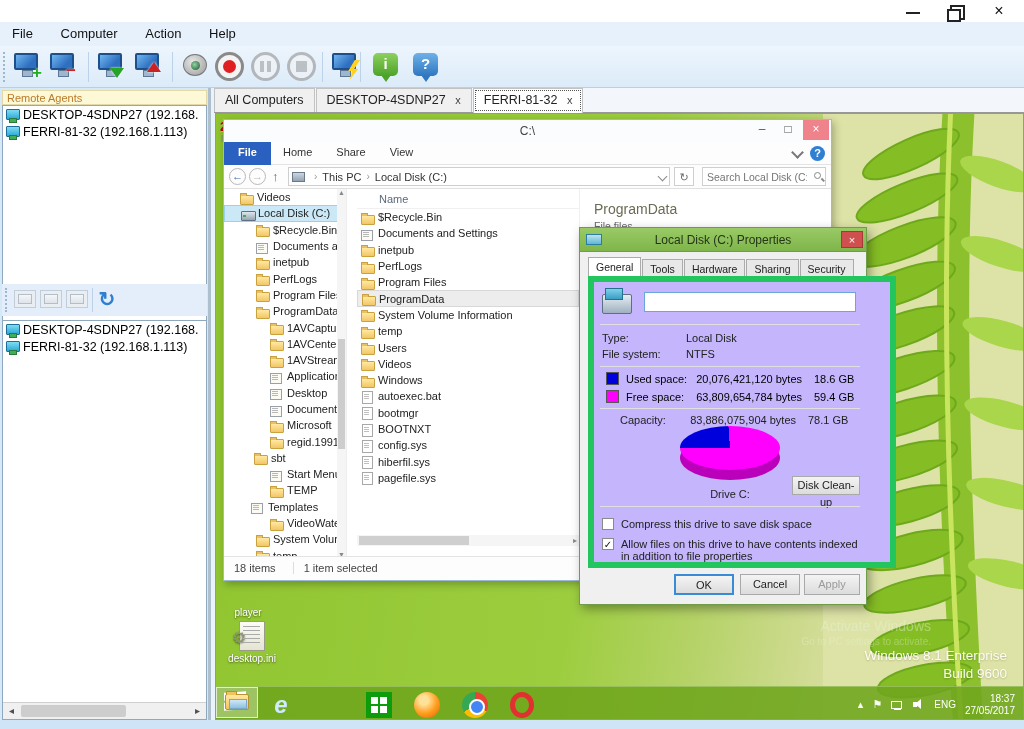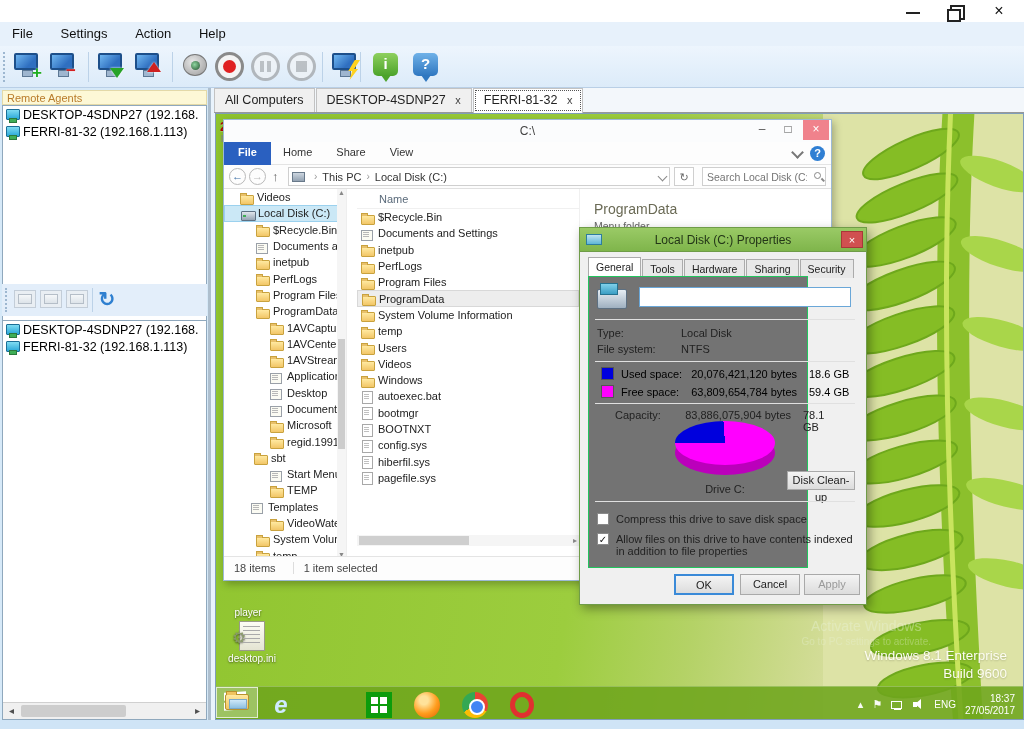--- a/index.html
+++ b/index.html
@@ -82,21 +82,21 @@
   
   .dicon { position:absolute; color:#fff; font-size:10px; text-align:center; text-shadow:0 1px 2px rgba(0,0,0,.55); cursor:pointer;margin-top:23px; }
   .di-player { left:2px; top:470px; width:60px; }
   .di-ini { left:4px; top:484px; width:64px; }
   .ini-art { position:relative; width:26px; height:30px; margin:0 auto 2px auto; background:linear-gradient(#fdfdf5,#e4e4d2); border:1px solid #9a9a88; }
   .ini-art::before { content:"⚙"; position:absolute; left:-8px; top:6px; font-size:16px; color:#8a9a6a; }
   .ini-art::after { content:""; position:absolute; left:3px; top:4px; width:17px; height:1px; box-shadow:0 0 #999,0 4px #aaa,0 8px #aaa,0 12px #aaa,0 16px #aaa; background:#aaa; }
 
   .wm { position:absolute; right:16px; text-align:right; color:#fdfdf2; font-size:13.5px; text-shadow:0 1px 2px rgba(0,0,0,.2); }
   .wm1 { top:534px; } .wm2 { top:552px; }
-  .activ { position:absolute; right:92px; top:504px; text-align:center; color:#e9f3d8; opacity:.42; font-size:14px; }
+  .activ { position:absolute; right:92px; top:504px; text-align:right; color:#e9f3d8; opacity:.42; font-size:14px; }
   .activ .l2 { font-size:10px; margin-top:2px; opacity:.8; }
 
   
   .explorer { position:absolute; left:7px; top:5px; width:609px; height:462px; background:#fff; border:1px solid #9cb9d6; box-shadow:2px 3px 8px rgba(0,0,0,.28); font-size:11px; }
   .ex-title { position:absolute; left:0; top:0; width:100%; height:22px; background:#fbfcfd; }
   .ex-title .t { position:absolute; left:50%; transform:translateX(-50%); top:4px; color:#444; font-size:12px; }
   .ex-ctl { position:absolute; top:0; width:26px; height:20px; text-align:center; line-height:19px; color:#555; cursor:pointer; font-size:12px; }
   .exc-min { right:56px; } .exc-max { right:30px; }
   .exc-close { right:2px; background:#f0828c; color:#fff; }
   .ex-ribbon { position:absolute; left:0; top:22px; width:100%; height:23px; background:#fdfdfd; border-bottom:1px solid #e4e4e4; }
@@ -155,21 +155,21 @@
 
   
   .dlg { position:absolute; left:363px; top:113px; width:288px; height:378px; background:#f0f0f0; border:1px solid #6f9c48; box-shadow:3px 4px 10px rgba(0,0,0,.35); font-size:11px; }
   .dlg-title { position:absolute; left:0; top:0; width:100%; height:24px; background:linear-gradient(#9aca66,#7fb54b); border-bottom:1px solid #6f9c48; }
   .dlg-title .dt { position:absolute; left:50%; transform:translateX(-50%); top:5px; font-size:12px; color:#233618; }
   .dlg-ico { position:absolute; left:6px; top:6px; width:16px; height:11px; background:linear-gradient(#bfe3ef,#5fb7d8); border:1px solid #2d7d9e; }
   .dlg-close { position:absolute; right:3px; top:3px; width:22px; height:17px; background:#d05050; color:#fff; text-align:center; line-height:16px; font-size:11px; cursor:pointer; border:1px solid #a83838; }
   .dtabs { position:absolute; left:8px; top:31px; height:18px; }
   .dtab { display:inline-block; padding:3px 7px; border:1px solid #ababab; border-bottom:none; background:#e8e8e8; margin-right:1px; cursor:pointer; color:#222; font-size:10.5px; }
   .dtab.active { background:#fff; position:relative; top:-2px; padding-bottom:5px; }
-  .dpage { position:absolute; left:8px; top:48px; width:220px; height:292px; background:#737373; border:1px solid #22c55e; }
+  .dpage { position:absolute; left:8px; top:48px; width:308px; height:292px; background:#c4b5fd; border:6px solid #22c55e; }
   .drive-big { position:absolute; left:8px; top:12px; width:30px; height:20px; background:linear-gradient(#e6edf3,#9fb0c0); border:1px solid #5d7082; border-radius:2px; }
   .drive-big::before { content:""; position:absolute; left:2px; top:-7px; width:16px; height:10px; background:linear-gradient(#7fd0ea,#3a9ec4); border:1px solid #24718f; }
   .dlabel-input { position:absolute; left:50px; top:10px; width:212px; height:20px; border:1px solid #6aa7d8; background:#fff; font-size:11px; padding:2px; }
   .dsep { position:absolute; left:6px; width:260px; border-top:1px solid #e0e0e0; }
   .dlab { position:absolute; color:#222; }
   .legend-row { position:absolute; left:6px; width:260px; height:15px; }
   .swatch { position:absolute; left:0; top:0; width:13px; height:13px; border:1px solid #555; }
   .lg-label { position:absolute; left:20px; top:1px; }
   .lg-bytes { position:absolute; left:78px; width:118px; top:1px; text-align:right; }
   .lg-gb { position:absolute; left:208px; top:1px; }
@@ -223,21 +223,21 @@
 <div id="app">
 
   <div class="titlebar">
     <div class="winctl ctl-min"></div>
     <div class="winctl ctl-restore"></div>
     <div class="winctl ctl-close">×</div>
   </div>
 
   <div class="menubar">
     <span>File</span>
-    <span>Settings</span>
+    <span>Computer</span>
     <span>Action</span>
     <span>Help</span>
   </div>
 
   <div class="toolbar">
     <div class="grip"></div>
     <div class="tbtn" style="left:10px">
         <div class="mon"></div>
         <div class="badge b-plus">+</div>
       </div>
@@ -615,21 +615,21 @@
               </div>
             <div class="fl-hscroll">
               <div class="ht"></div>
               <div class="ha">▸</div>
             </div>
           </div>
           <div class="fdivider"></div>
 
           <div class="detail">
             <div class="d-title">ProgramData</div>
-            <div class="d-sub">Menu folder</div>
+            <div class="d-sub">File files</div>
           </div>
         </div>
 
         <div class="ex-status">
           <span>18 items</span>
           <span class="ssep">1 item selected</span>
         </div>
       </div>
 
       <div class="dlg">

